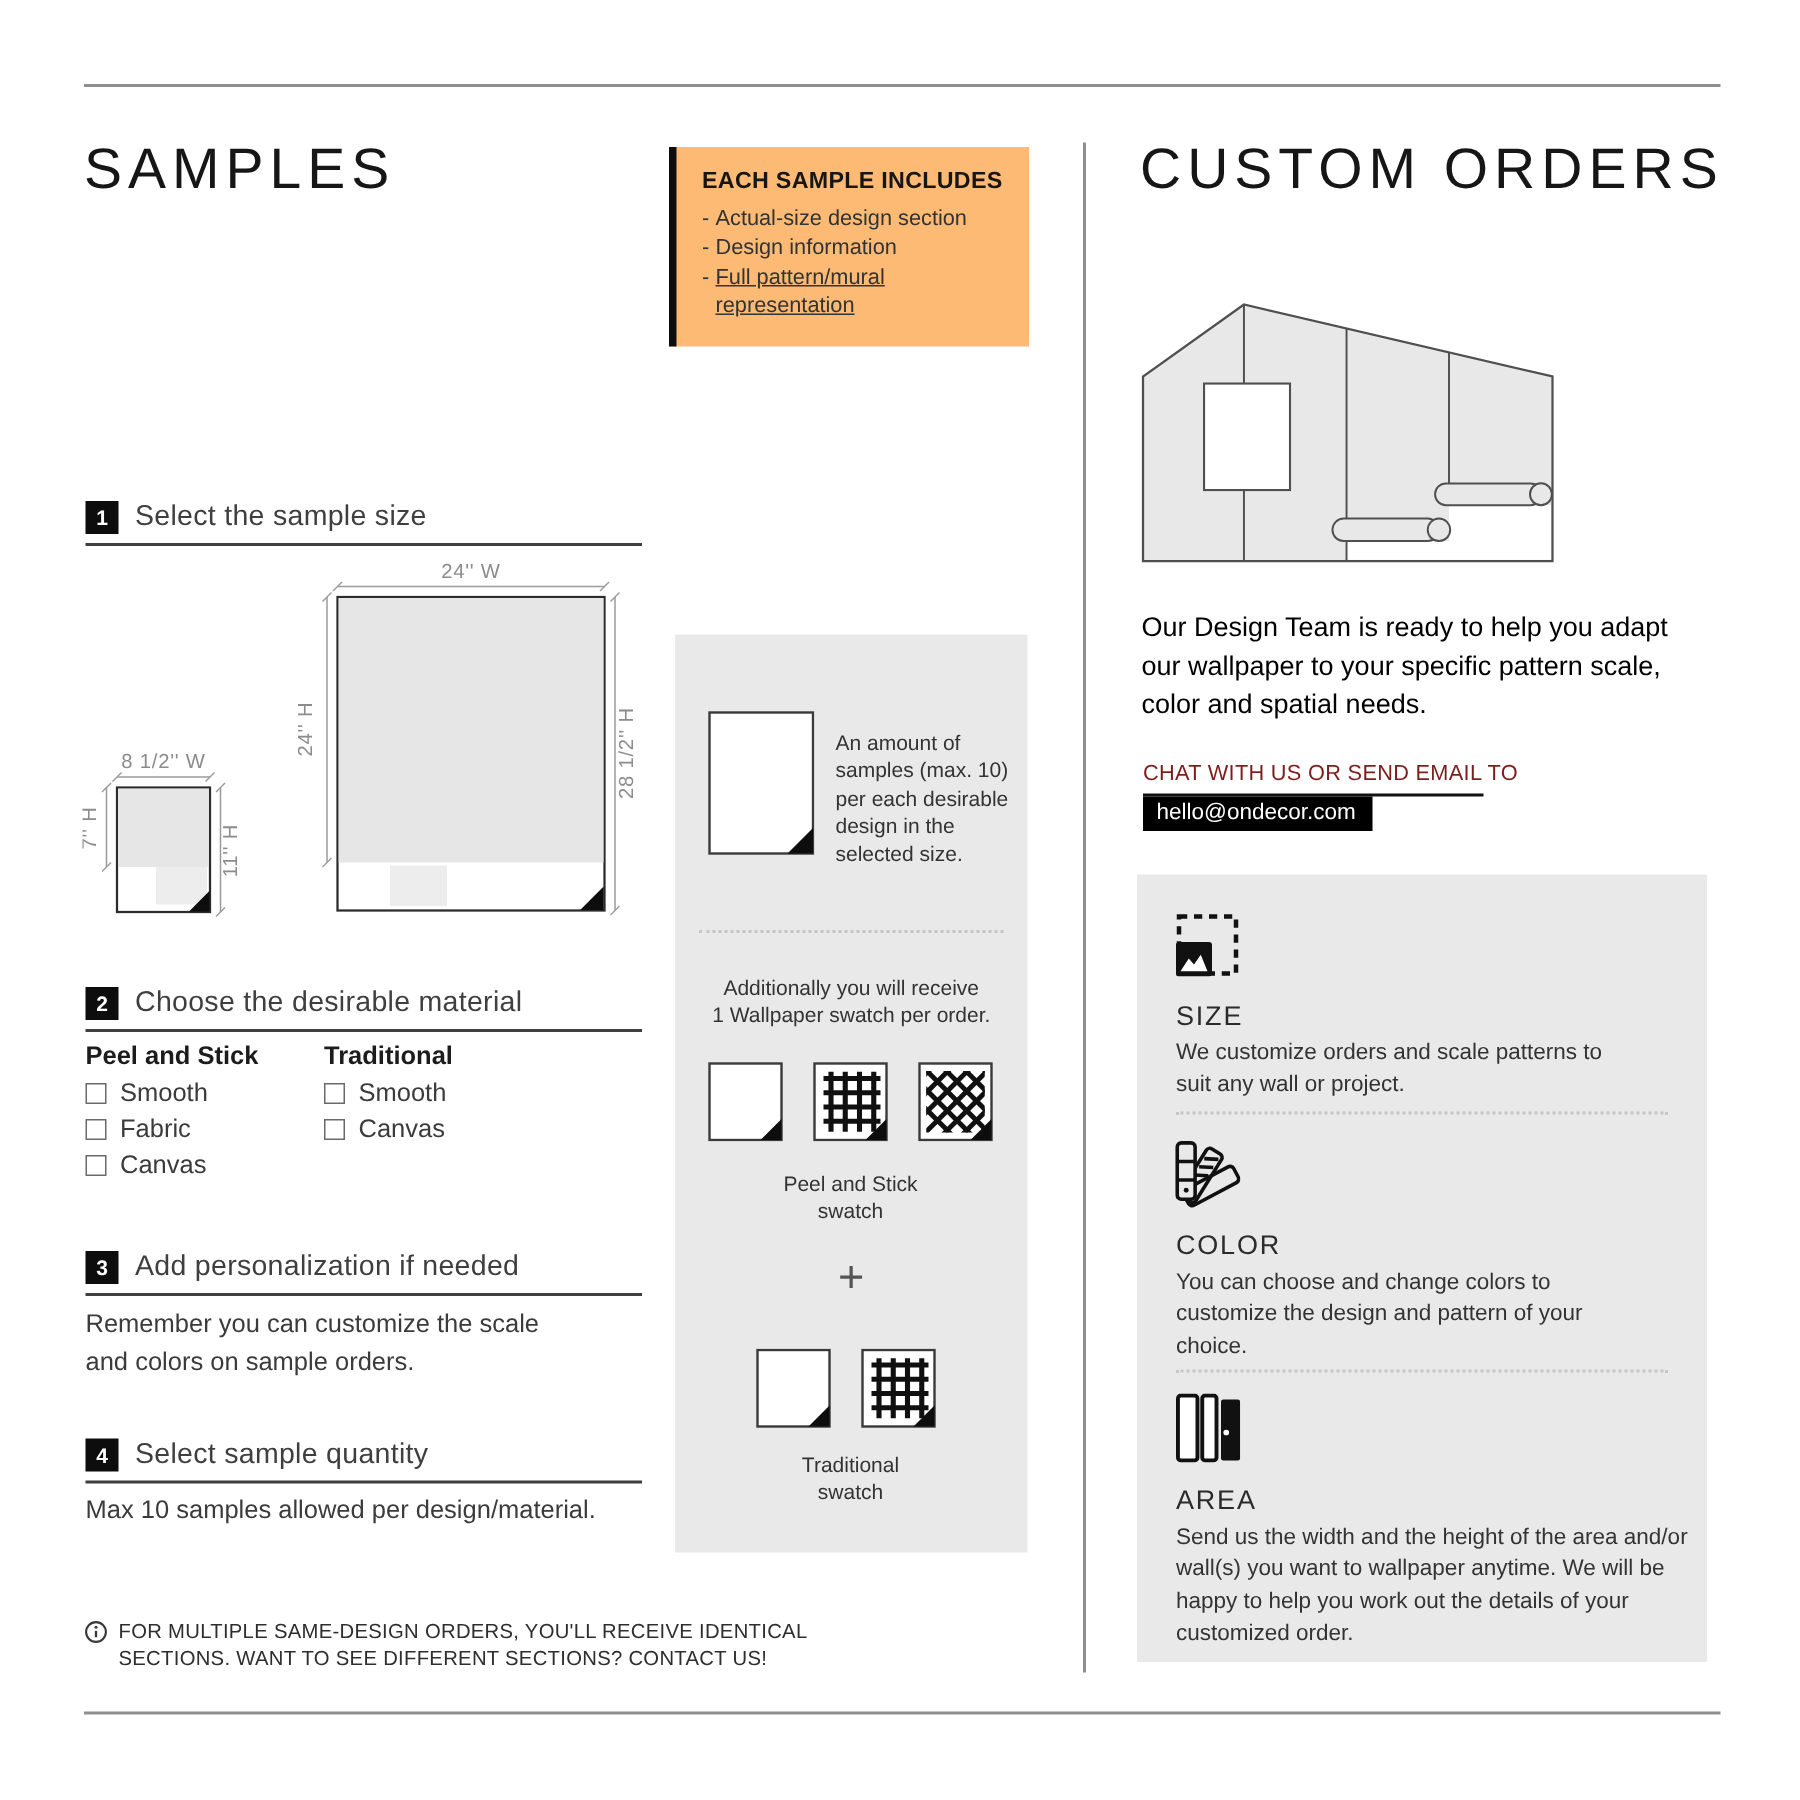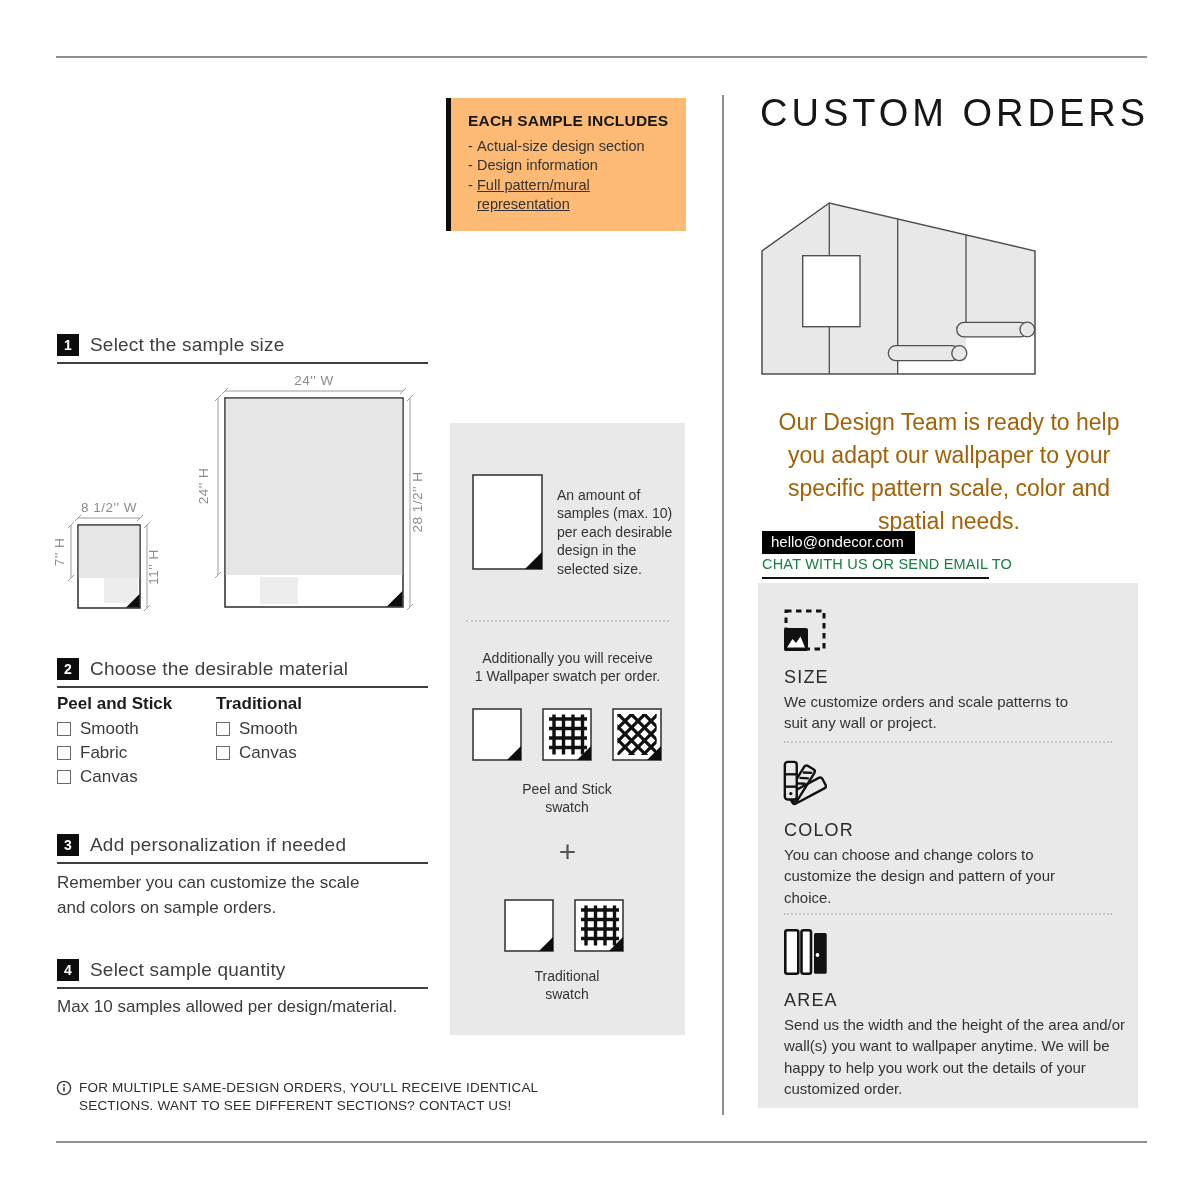--- a/index.html
+++ b/index.html
@@ -27,35 +27,36 @@
   .inc-item .dash{flex:0 0 9px;}
   .receive-bar{background:#0d0d0d;color:#fff;text-align:center;font-size:17px;letter-spacing:3px;
                line-height:43px;white-space:nowrap;}
   .panel{background:#e9e9e9;}
   .small-text{font-size:14px;color:#333;line-height:1.32;}
   .center{text-align:center;}
   .dotted{border-top:2px dotted #c6c6c6;height:0;}
   .plus{font-size:30px;font-weight:400;color:#555;}
   .feature-name{font-size:18px;color:#2b2b2b;letter-spacing:1.2px;}
   .feature-text{font-size:15px;color:#333;line-height:1.42;}
-  .chat-label{font-size:14.5px;color:#15803d;letter-spacing:0.2px;border-bottom:2px solid #111;
-              padding-bottom:5px;width:227px;white-space:nowrap;margin-top:48px;}
+  .chat-label{font-size:14.5px;color:#7f1d1d;letter-spacing:0.2px;border-bottom:2px solid #111;
+              padding-bottom:5px;width:227px;white-space:nowrap;}
   .chip{background:#000;color:#fff;font-size:15px;padding:2px 11px 4px 9px;display:inline-block;}
-  .intro{font-size:23px;color:#a16207;line-height:1.43;text-align:center;}
+  .intro{font-size:18px;color:#000000;line-height:1.43;}
   svg text{font-family:"Liberation Sans","DejaVu Sans",sans-serif;font-size:13.5px;fill:#8c8c8c;letter-spacing:0.5px;}
 </style>
 </head>
 <body>
 
 <div class="page">
 
   <div class="hrule" style="left:56px;top:56px;width:1091px;"></div>
   <div class="hrule" style="left:56px;top:1141px;width:1091px;"></div>
   <div class="vrule" style="left:722px;top:95px;height:1020px;"></div>
 
+  <div class="abs big-title" style="left:56px;top:92px;">SAMPLES</div>
 
 
   <div class="abs step" style="left:57px;top:334px;">
     <span class="step-num">1</span>
     <span class="step-label">Select the sample size</span>
   </div>
 
   <svg class="abs" style="left:55px;top:372px;" width="375" height="250" viewBox="0 0 375 250">
     <g>
       <rect x="23" y="153" width="62" height="83" fill="#ffffff" stroke="#2b2b2b" stroke-width="1.5"></rect>

